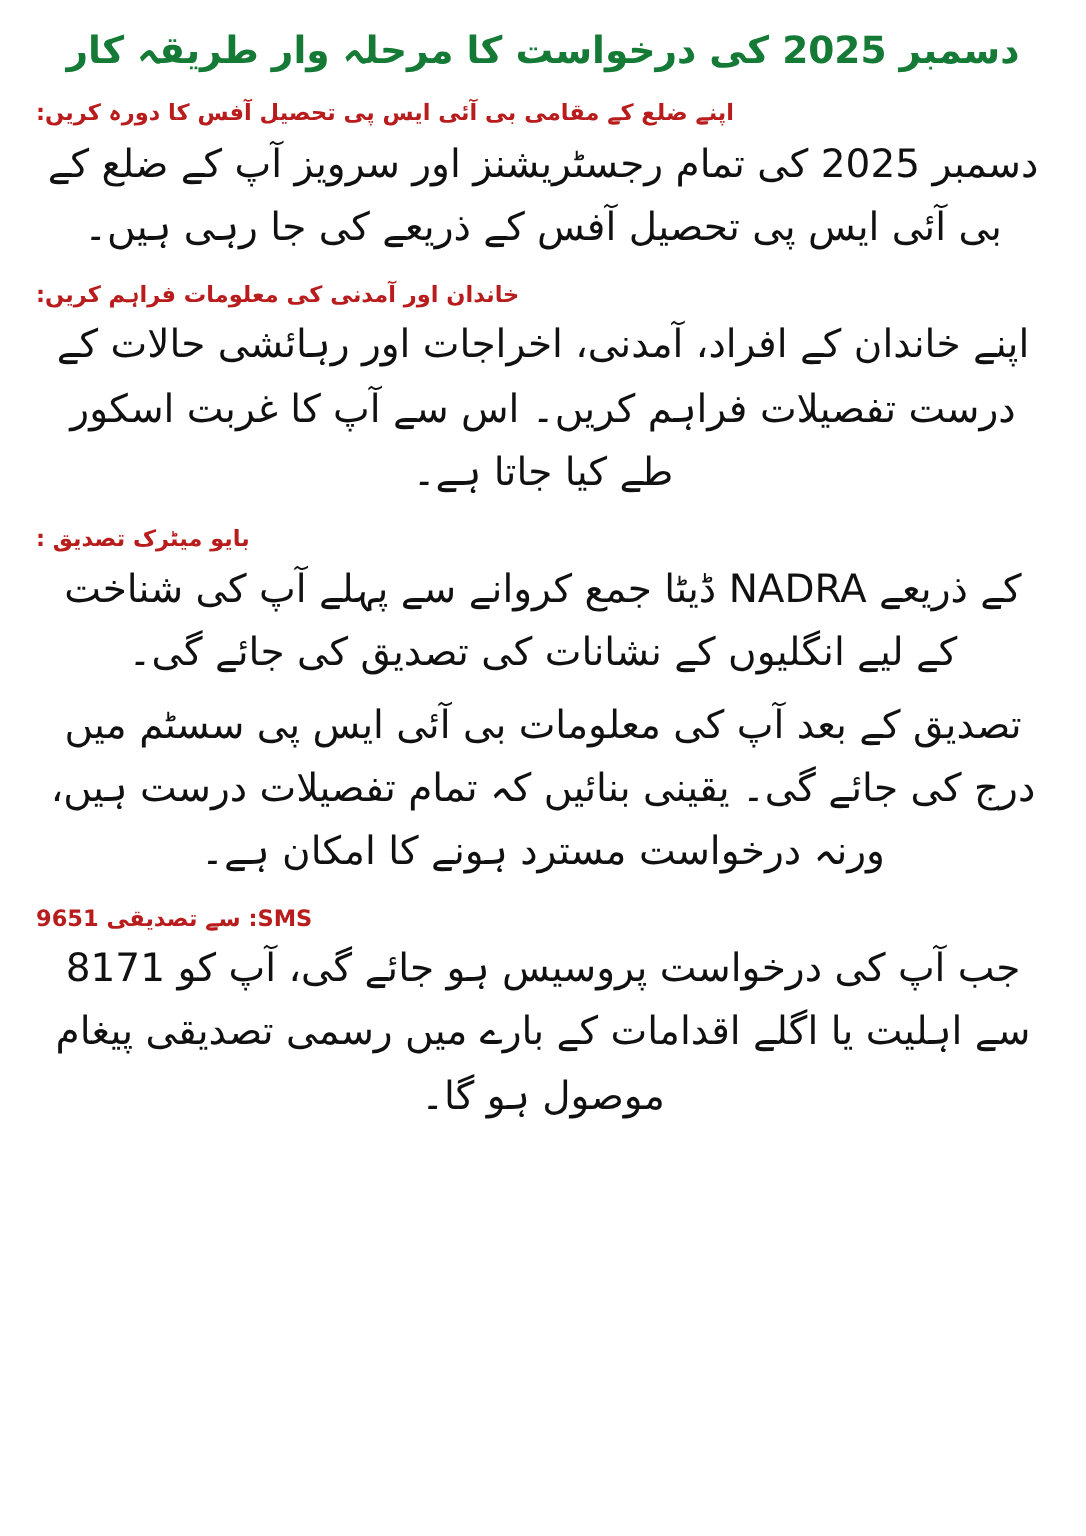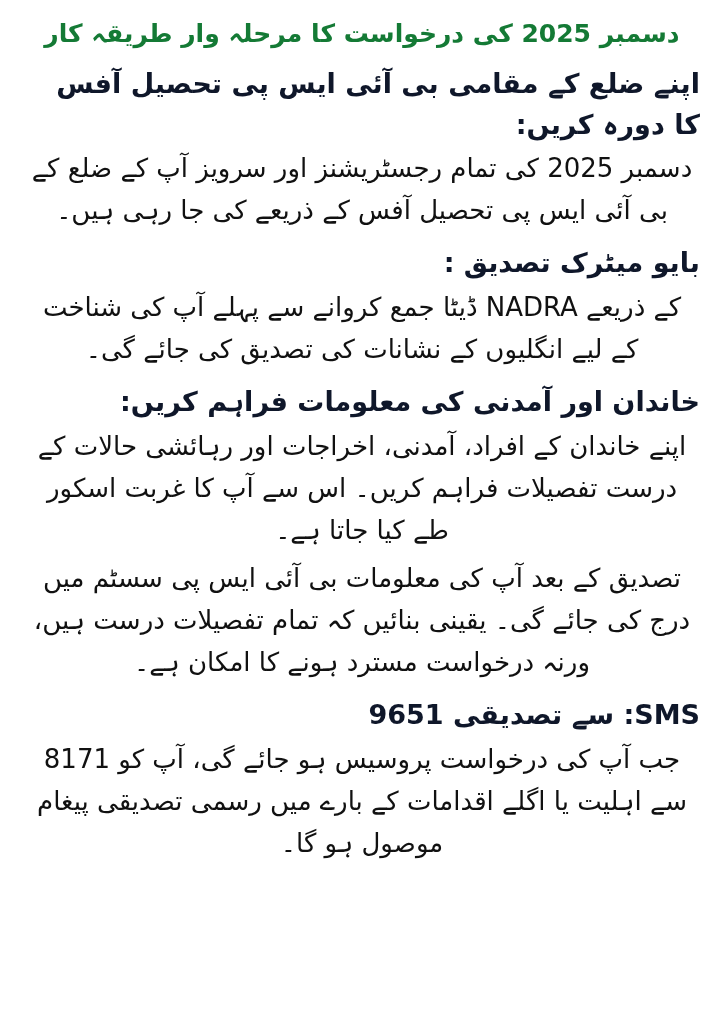--- a/index.html
+++ b/index.html
@@ -31,24 +31,24 @@
     text-align: center;
     line-height: 1.45;
     letter-spacing: 0px;
     margin: 2px 0 6px 0;
     white-space: nowrap;
   }
   .section {
     margin: 0 0 2px 0;
   }
   .section-heading {
-    color: #0f172a;
-    font-size: 27px;
+    color: #b91c1c;
+    font-size: 15px;
     font-weight: 700;
-    text-align: right;
+    text-align: left;
     line-height: 1.5;
     margin: 6px 0 2px 0;
   }
   .section-body {
     color: #111111;
     font-size: 26px;
     line-height: 1.62;
     text-align: center;
     margin: 0 0 4px 0;
     padding: 0 6px;
@@ -66,27 +66,27 @@
 
   <div class="doc-title">دسمبر 2025 کی درخواست کا مرحلہ وار طریقہ کار</div>
 
   <div class="section">
     <div class="section-heading">اپنے ضلع کے مقامی بی آئی ایس پی تحصیل آفس کا دورہ کریں:</div>
     <div class="section-body">دسمبر 2025 کی تمام رجسٹریشنز اور سرویز آپ کے ضلع کے بی آئی ایس پی تحصیل آفس کے ذریعے کی جا رہی ہیں۔</div>
   </div>
 
 
   <div class="section">
-    <div class="section-heading">بایو میٹرک تصدیق :</div>
-    <div class="section-body">کے ذریعے NADRA ڈیٹا جمع کروانے سے پہلے آپ کی شناخت کے لیے انگلیوں کے نشانات کی تصدیق کی جائے گی۔</div>
+    <div class="section-heading">خاندان اور آمدنی کی معلومات فراہم کریں:</div>
+    <div class="section-body">اپنے خاندان کے افراد، آمدنی، اخراجات اور رہائشی حالات کے درست تفصیلات فراہم کریں۔ اس سے آپ کا غربت اسکور طے کیا جاتا ہے۔</div>
   </div>
 
   <div class="section">
-    <div class="section-heading">خاندان اور آمدنی کی معلومات فراہم کریں:</div>
-    <div class="section-body">اپنے خاندان کے افراد، آمدنی، اخراجات اور رہائشی حالات کے درست تفصیلات فراہم کریں۔ اس سے آپ کا غربت اسکور طے کیا جاتا ہے۔</div>
+    <div class="section-heading">بایو میٹرک تصدیق :</div>
+    <div class="section-body">کے ذریعے NADRA ڈیٹا جمع کروانے سے پہلے آپ کی شناخت کے لیے انگلیوں کے نشانات کی تصدیق کی جائے گی۔</div>
   </div>
 
   <div class="section">
     <div class="section-body">تصدیق کے بعد آپ کی معلومات بی آئی ایس پی سسٹم میں درج کی جائے گی۔ یقینی بنائیں کہ تمام تفصیلات درست ہیں، ورنہ درخواست مسترد ہونے کا امکان ہے۔</div>
   </div>
 
   <div class="section">
     <div class="section-heading">SMS: سے تصدیقی 9651</div>
     <div class="section-body">جب آپ کی درخواست پروسیس ہو جائے گی، آپ کو 8171 سے اہلیت یا اگلے اقدامات کے بارے میں رسمی تصدیقی پیغام موصول ہو گا۔</div>
   </div>

